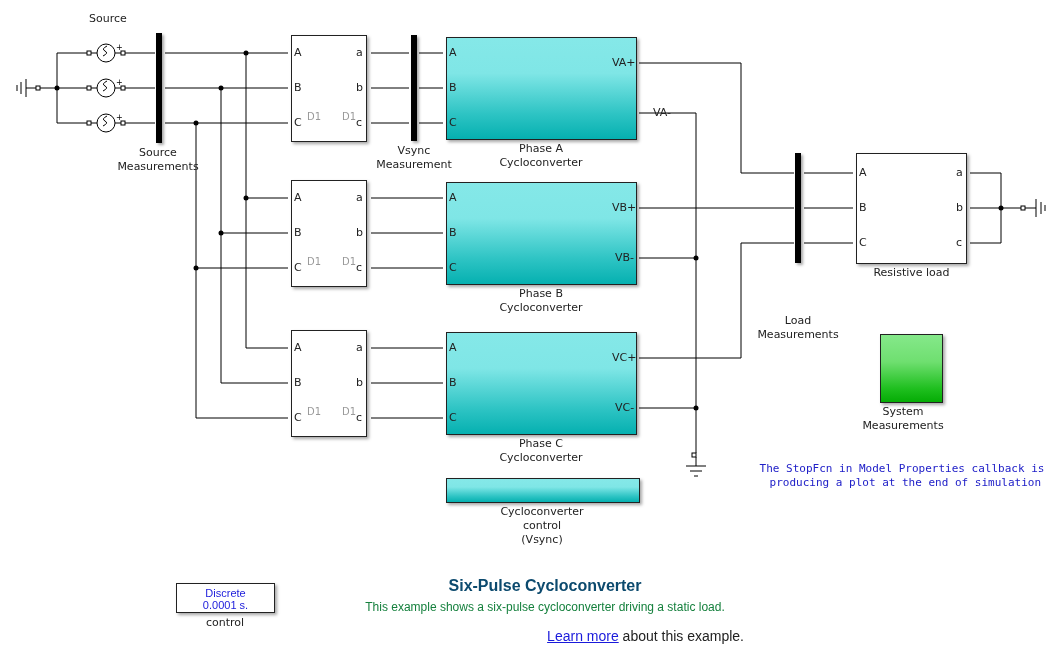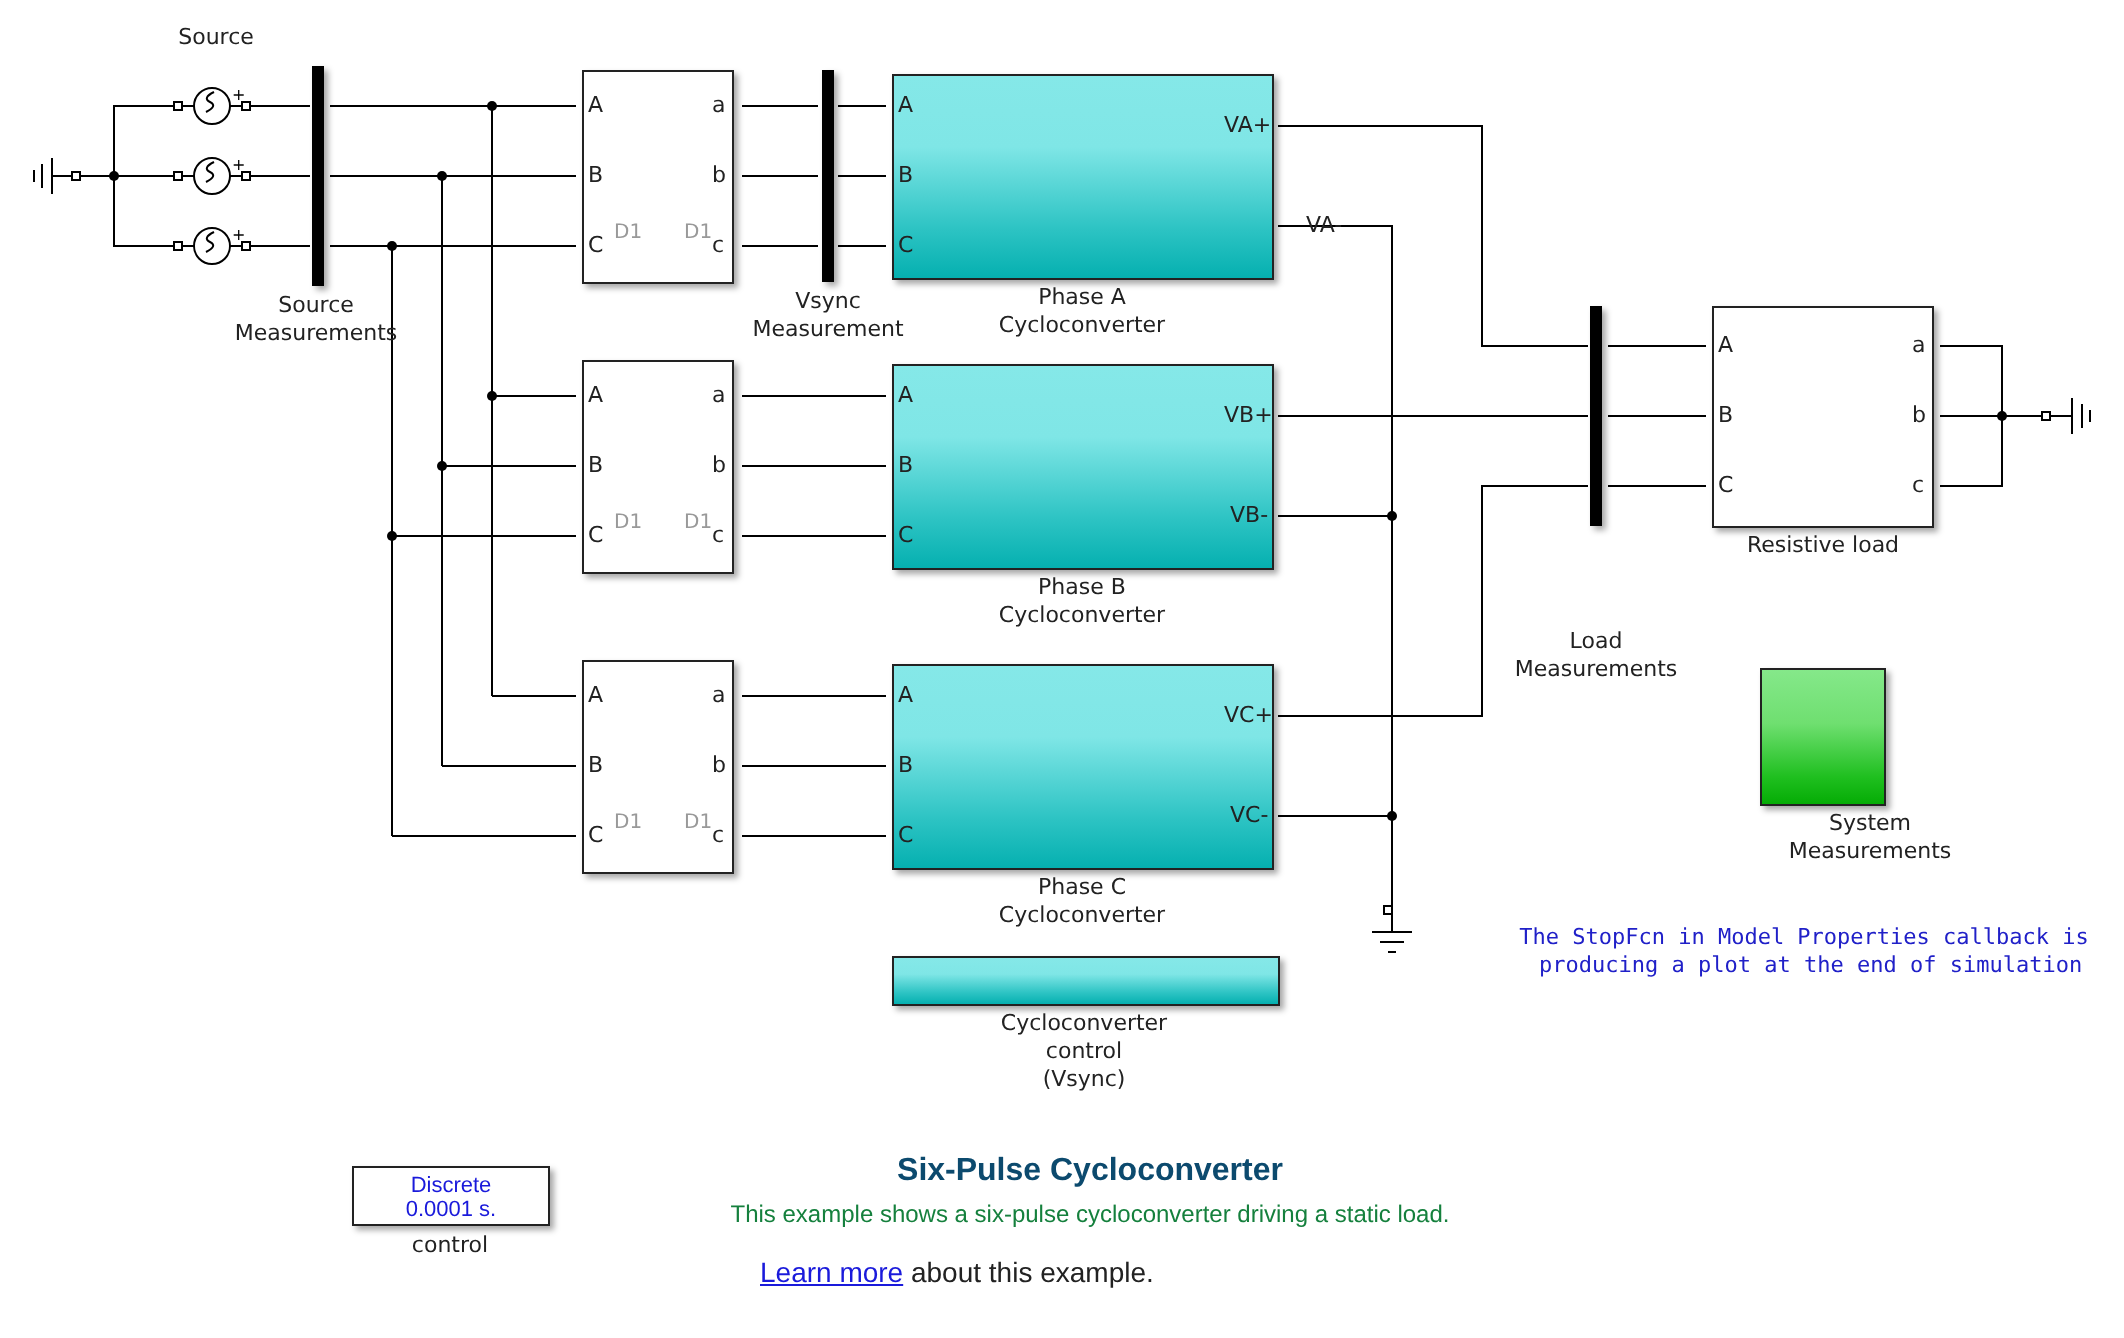--- a/index.html
+++ b/index.html
@@ -7,21 +7,21 @@
   #canvas{position:absolute;left:0;top:0;width:1062px;height:669px;}
   .lbl{position:absolute;font-size:11px;color:#222;text-align:center;line-height:14px;white-space:pre;}
   .blk{position:absolute;box-sizing:border-box;border:1px solid #222;background:#fff;box-shadow:2px 2px 3px rgba(0,0,0,0.35);}
   .cyc{background:linear-gradient(#85e8e8 0%,#7fe6e6 35%,#2ec4c4 75%,#05b0b0 100%);}
   .sysm{background:linear-gradient(#85e88a 0%,#6fdf70 40%,#1fbf1f 80%,#05ac05 100%);}
   .port{position:absolute;font-size:11px;color:#222;line-height:12px;}
   .dl{position:absolute;font-size:10px;color:#999;line-height:12px;}
   .bar{position:absolute;background:#000;width:6px;box-shadow:2px 2px 3px rgba(0,0,0,0.35);}
   #title{position:absolute;left:330px;width:430px;top:577px;text-align:center;font-family:"Liberation Sans",sans-serif;font-weight:bold;font-size:16px;color:#0c4a6e;}
   #desc{position:absolute;left:300px;width:490px;top:600px;text-align:center;font-family:"Liberation Sans",sans-serif;font-size:12px;color:#15803d;}
-  #learn{position:absolute;left:380px;width:364px;top:628px;text-align:left;font-family:"Liberation Sans",sans-serif;font-size:14px;color:#222;}
+  #learn{position:absolute;left:380px;width:364px;top:628px;text-align:right;font-family:"Liberation Sans",sans-serif;font-size:14px;color:#222;}
   #learn a{color:#1a1adb;text-decoration:underline;cursor:pointer;}
   #note{position:absolute;left:752px;width:300px;top:462px;text-align:center;font-family:"DejaVu Sans Mono",monospace;font-size:11px;color:#2020c8;line-height:14px;white-space:pre;}
   #pgui{position:absolute;left:176px;top:583px;width:99px;height:30px;box-sizing:border-box;border:1px solid #222;background:#fff;box-shadow:2px 2px 3px rgba(0,0,0,0.35);text-align:center;font-family:"Liberation Sans",sans-serif;font-size:11px;color:#1a1adb;line-height:12px;padding-top:3px;}
 </style>
 </head>
 <body>
 
 <svg id="canvas" width="1062" height="669" xmlns="http://www.w3.org/2000/svg">
   <g stroke="#000" stroke-width="1" fill="none">
 
@@ -181,21 +181,21 @@
 <div class="port" style="left:621px;top:107px;margin-left:32px;">VA-</div>
 <div class="port" style="left:612px;top:202px;">VB+</div>
 <div class="port" style="left:615px;top:252px;">VB-</div>
 <div class="port" style="left:612px;top:352px;">VC+</div>
 <div class="port" style="left:615px;top:402px;">VC-</div>
 
 <div class="blk" style="left:856px;top:153px;width:111px;height:111px;"></div>
 <div class="lbl" style="left:856px;top:266px;width:111px;">Resistive load</div>
 
 <div class="blk sysm" style="left:880px;top:334px;width:63px;height:69px;"></div>
-<div class="lbl" style="left:884px;top:405px;width:102px;">System
+<div class="lbl" style="left:852px;top:405px;width:102px;">System
 Measurements</div>
 
 <div id="ports">
     <div class="port" style="left: 294px; top: 47px;">A</div>
     <div class="port" style="left: 294px; top: 82px;">B</div>
     <div class="port" style="left: 294px; top: 117px;">C</div>
     <div class="port" style="left: 356px; top: 47px;">a</div>
     <div class="port" style="left: 356px; top: 82px;">b</div>
     <div class="port" style="left: 356px; top: 117px;">c</div>
     <div class="dl" style="left: 307px; top: 111px;">D1</div>

